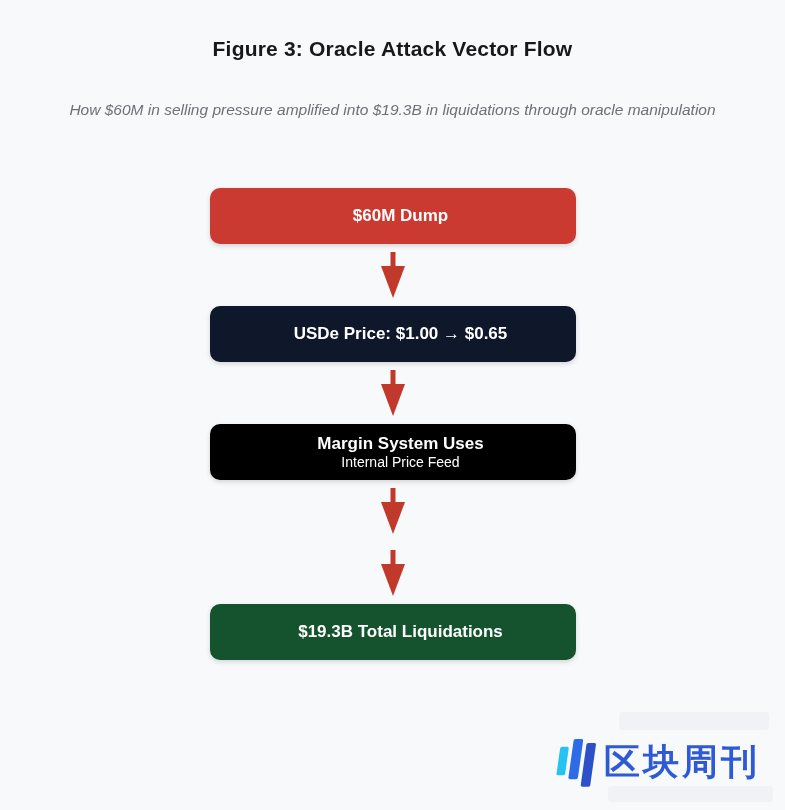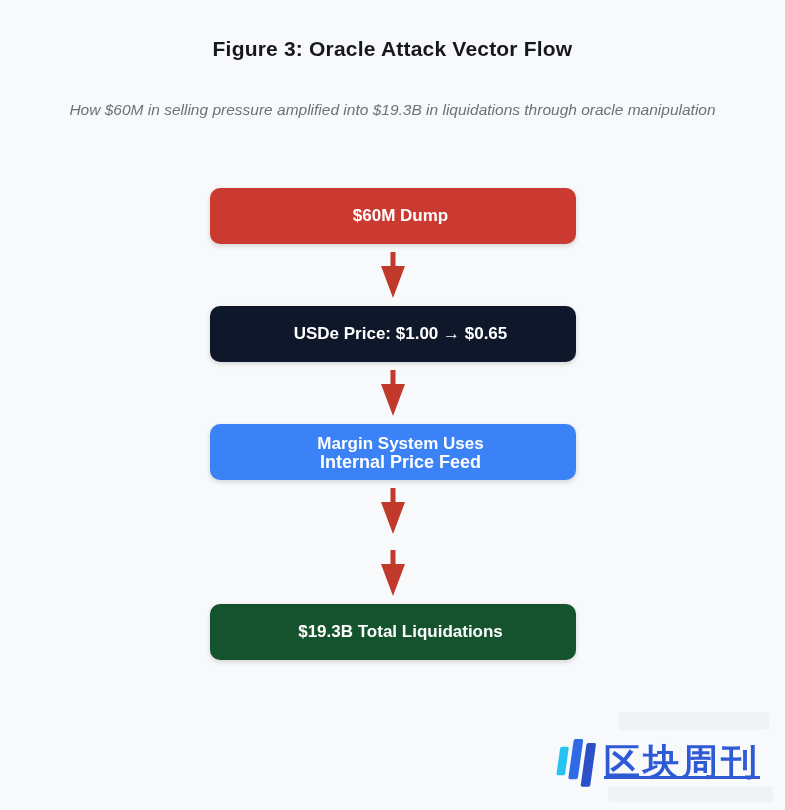--- a/index.html
+++ b/index.html
@@ -34,39 +34,38 @@
   .node {
     width: 350px; height: 56px;
     border-radius: 10px;
     display: flex; flex-direction: column;
     align-items: center; justify-content: center;
     box-shadow: 0 2px 5px rgba(0,0,0,0.15);
     color: #ffffff;
     padding-left: 16px;
   }
   .node-label   { font-size: 17px; font-weight: 700; line-height: 20px; }
-  .node-sublabel{ font-size: 18px; font-weight: 700; line-height: 17px; }
+  .node-sublabel{ font-size: 14px; font-weight: 400; line-height: 17px; }
 
   .arrow {
     height: 62px;
     display: flex; align-items: center; justify-content: center;
   }
   .arrow svg { display: block; }
 
   .brand {
     position: absolute; right: 25px; bottom: 22px;
     display: flex; align-items: center; gap: 7px;
   }
   .brand-icon { display: block; }
   .brand-text {
     font-size: 36px; font-weight: 700;
     letter-spacing: 3px;
     line-height: 1;
     white-space: nowrap;
-    text-decoration: underline;
   }
   
   .ghost-a, .ghost-b {
     position: absolute; border-radius: 3px;
     background: rgba(140, 150, 165, 0.07);
   }
   .ghost-a { right: 16px; bottom: 80px; width: 150px; height: 18px; }
   .ghost-b { right: 12px; bottom: 8px;  width: 165px; height: 16px; }
 </style>
 </head>
@@ -95,21 +94,21 @@
       <div class="node-label">USDe Price: $1.00 → $0.65</div>
     </div>
 
     <div class="arrow" style="color: rgb(192, 57, 43);">
       <svg width="26" height="46" viewBox="0 0 26 46">
         <rect x="10.5" y="0" width="5" height="16" fill="currentColor"></rect>
         <path d="M1,14 L25,14 L13,46 Z" fill="currentColor"></path>
       </svg>
     </div>
 
-    <div class="node" style="background-color: #3b82f6;">
+    <div class="node" style="background-color: #000000;">
       <div class="node-label">Margin System Uses</div>
       <div class="node-sublabel">Internal Price Feed</div>
     </div>
 
     <div class="arrow" style="color: rgb(192, 57, 43);">
       <svg width="26" height="46" viewBox="0 0 26 46">
         <rect x="10.5" y="0" width="5" height="16" fill="currentColor"></rect>
         <path d="M1,14 L25,14 L13,46 Z" fill="currentColor"></path>
       </svg>
     </div>

